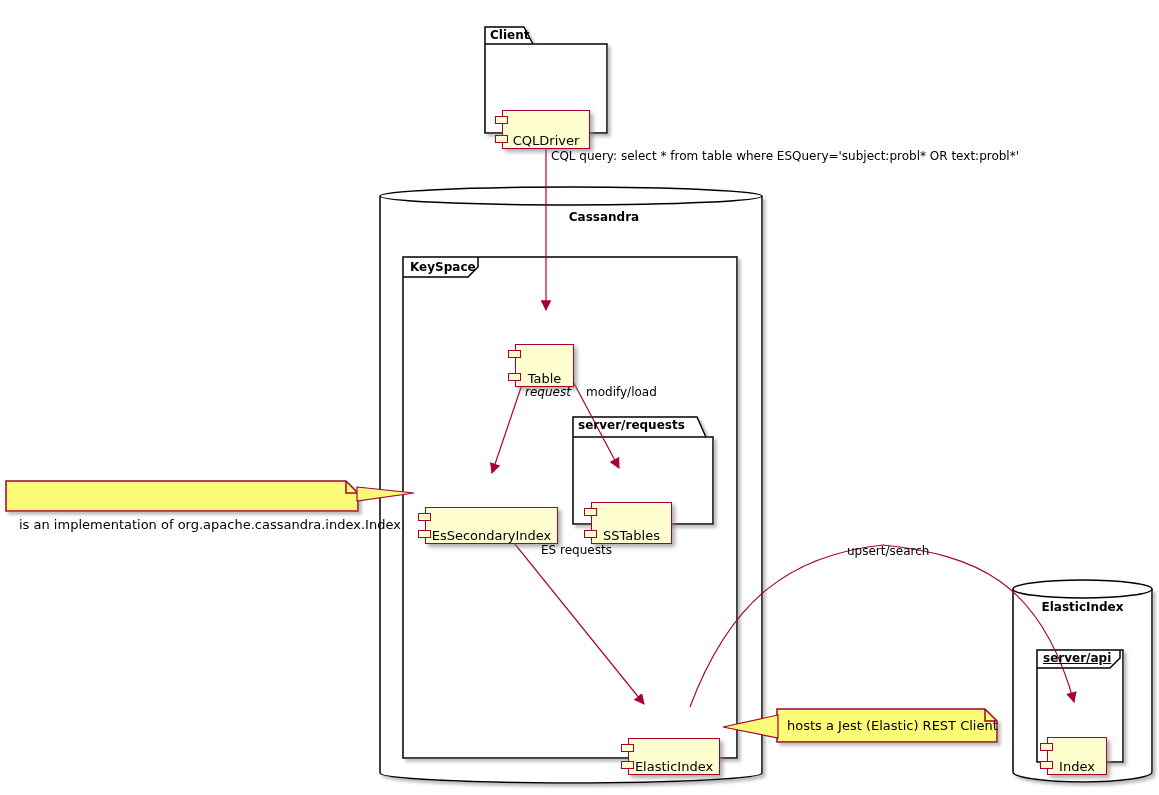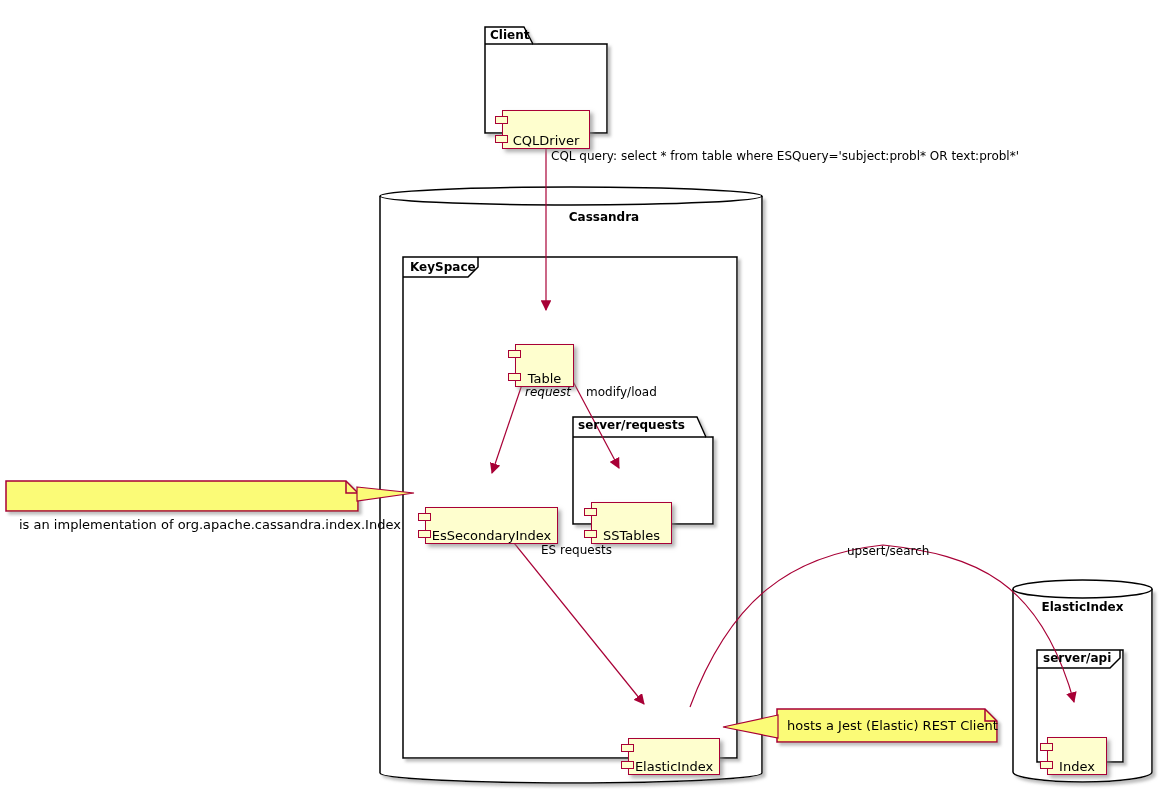--- a/index.html
+++ b/index.html
@@ -125,21 +125,21 @@
     <span class="port port-top"></span>
     <span class="port port-bot"></span>
     <span>Index</span>
   </div>
 
   <div class="lbl b" style="left:490px;top:28px;">Client</div>
   <div class="lbl b ctr" style="left:380px;top:210px;width:448px;">Cassandra</div>
   <div class="lbl b" style="left:410px;top:260px;">KeySpace</div>
   <div class="lbl b" style="left:578px;top:418px;">server/requests</div>
   <div class="lbl b ctr" style="left:1013px;top:600px;width:139px;">ElasticIndex</div>
-  <div class="lbl b" style="left:1043px;top:651px;">server/api</div>
+  <div class="lbl b" style="left:1043px;top:651px;text-decoration:underline;">server/api</div>
 
   <div class="lbl" style="left:551px;top:149px;">CQL query: select * from table where ESQuery='subject:probl* OR text:probl*'</div>
   <div class="lbl" style="left:525px;top:385px;font-style:italic;">request</div>
   <div class="lbl" style="left:586px;top:385px;">modify/load</div>
   <div class="lbl" style="left:541px;top:543px;">ES requests</div>
   <div class="lbl" style="left:847px;top:544px;">upsert/search</div>
 
   <div class="notetext" style="left:6px;top:481px;width:345px;height:30px;padding-left:13px;margin-top:28px;">is an implementation of org.apache.cassandra.index.Index</div>
   <div class="notetext" style="left:777px;top:709px;width:210px;height:33px;padding-left:10px;">hosts a Jest (Elastic) REST Client</div>
 

